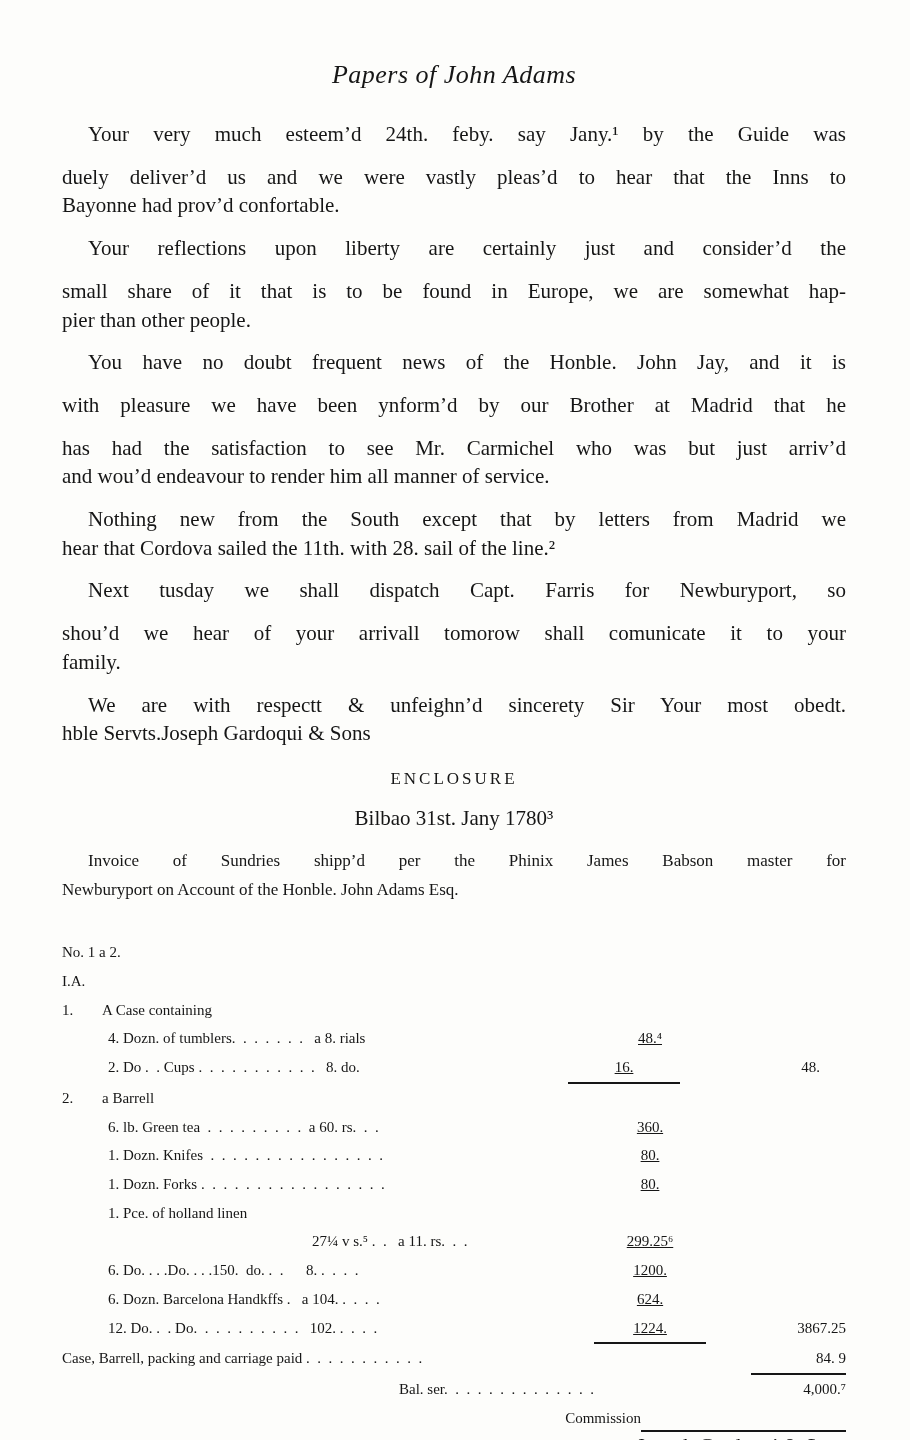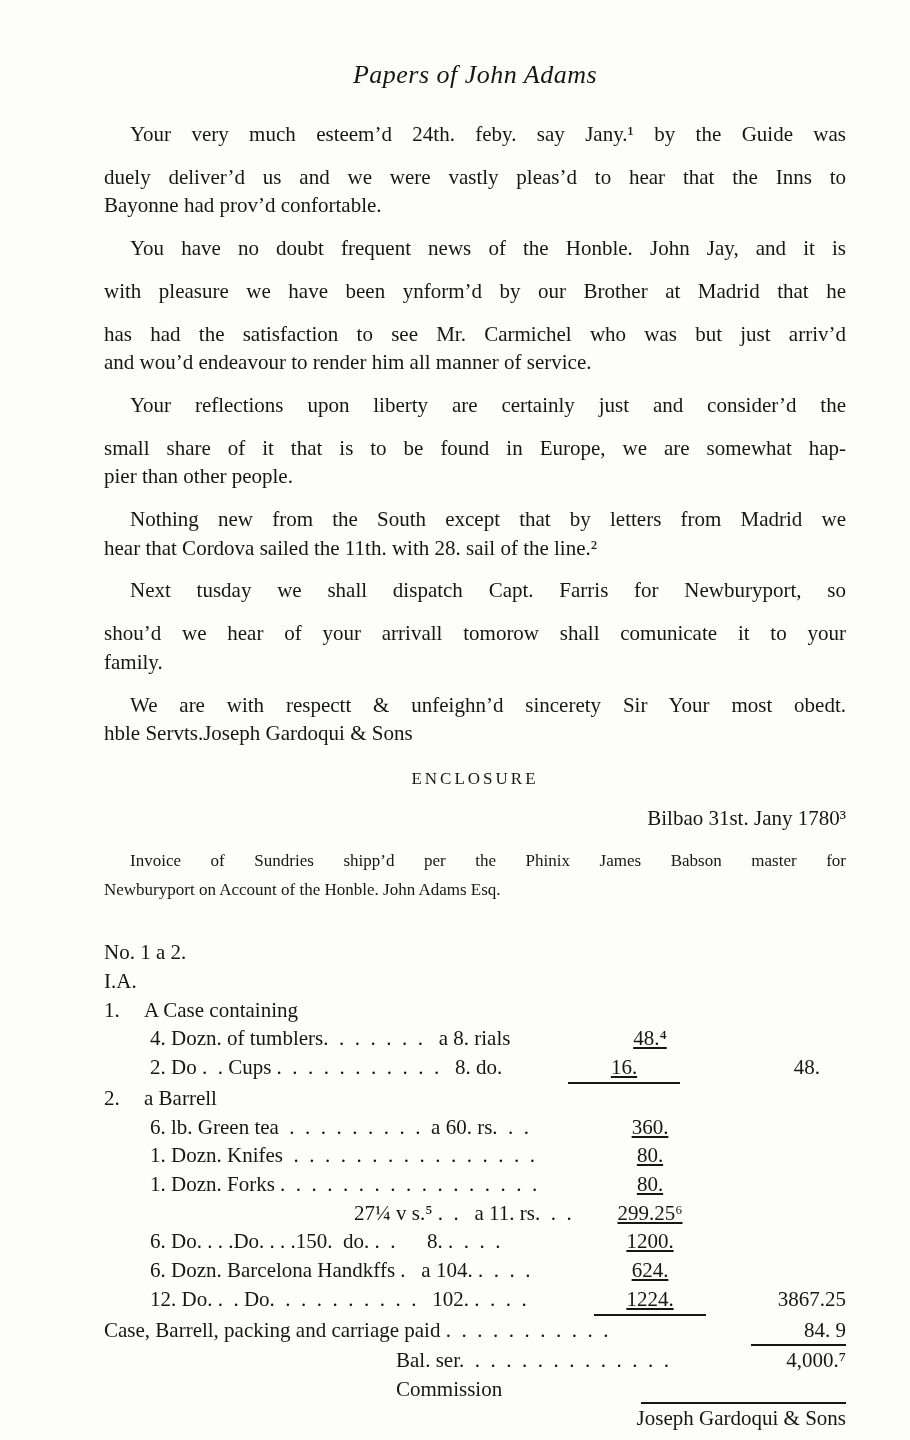--- a/index.html
+++ b/index.html
@@ -6,21 +6,21 @@
   body{
     width:910px;height:1440px;
     background:#fdfdfb;
     color:#161616;
     font-family:"Liberation Serif","DejaVu Serif",serif;
     overflow:hidden;
   }
   .page{
     box-sizing:border-box;
     width:910px;height:1080px;
-    padding:60px 64px 0 104px;
+    padding:60px 64px 0 62px;
   }
   
   .running-head{
     text-align:center;
     font-style:italic;
     font-size:26px;
     line-height:30px;
     margin-bottom:30px;
     letter-spacing:.5px;
   }
@@ -36,31 +36,31 @@
   
   .enclosure-heading{
     margin-top:16px;
     text-align:center;
     font-size:17px;
     letter-spacing:3px;
     line-height:30px;
   }
   .dateline{
     margin-top:10px;
-    text-align:right;
+    text-align:center;
     font-size:21px;line-height:29px;
   }
   .intro{font-size:17px;line-height:28.7px;}
   
-  .invoice{margin-top:34px;font-size:21px;line-height:28.7px;}
+  .invoice{margin-top:34px;font-size:15px;line-height:28.7px;}
   .inv-row{display:flex;}
   .inv-desc{flex:1 1 0;min-width:0;white-space:pre;}
   .sub .inv-desc{padding-left:46px;}
   .measure .inv-desc{padding-left:250px;}
-  .deep .inv-desc{padding-left:292px;}
+  .deep .inv-desc{padding-left:292px;text-align:right;}
   .num{display:inline-block;width:40px;}
   .inv-amt1{flex:0 0 112px;text-align:center;white-space:pre;text-decoration:underline;}
   .inv-amt2{flex:0 0 140px;text-align:right;white-space:pre;}
   .u1 .inv-amt1{border-bottom:2px solid #161616;}
   .u2 .inv-amt2{border-bottom:2px solid #161616;}
   .pay .inv-amt2{flex-basis:95px;}
   .pad2 .inv-amt2{padding-right:26px;}
   .rulerow .inv-amt1{flex-basis:0;}
   .rulerow .inv-amt2{flex-basis:205px;border-bottom:2.5px solid #161616;}
   .invoice-signature{
@@ -81,29 +81,29 @@
   <div class="running-head">Papers of John Adams</div>
 
   <div class="letter">
     <div id="letter-paragraphs">
         <div class="letter-para">
           <div class="line first jl">Your very much esteem’d 24th. feby. say Jany.¹ by the Guide was</div>
           <div class="line jl">duely deliver’d us and we were vastly pleas’d to hear that the Inns to</div>
           <div class="line">Bayonne had prov’d confortable.</div>
         </div>
         <div class="letter-para">
+          <div class="line first jl">Your reflections upon liberty are certainly just and consider’d the</div>
+          <div class="line jl">small share of it that is to be found in Europe, we are somewhat hap-</div>
+          <div class="line">pier than other people.</div>
+        </div>
+        <div class="letter-para">
           <div class="line first jl">You have no doubt frequent news of the Honble. John Jay, and it is</div>
           <div class="line jl">with pleasure we have been ynform’d by our Brother at Madrid that he</div>
           <div class="line jl">has had the satisfaction to see Mr. Carmichel who was but just arriv’d</div>
           <div class="line">and wou’d endeavour to render him all manner of service.</div>
-        </div>
-        <div class="letter-para">
-          <div class="line first jl">Your reflections upon liberty are certainly just and consider’d the</div>
-          <div class="line jl">small share of it that is to be found in Europe, we are somewhat hap-</div>
-          <div class="line">pier than other people.</div>
         </div>
         <div class="letter-para">
           <div class="line first jl">Nothing new from the South except that by letters from Madrid we</div>
           <div class="line">hear that Cordova sailed the 11th. with 28. sail of the line.²</div>
         </div>
         <div class="letter-para">
           <div class="line first jl">Next tusday we shall dispatch Capt. Farris for Newburyport, so</div>
           <div class="line jl">shou’d we hear of your arrivall tomorow shall comunicate it to your</div>
           <div class="line">family.</div>
         </div>
@@ -165,20 +165,25 @@
       <div class="inv-row sub">
         <div class="inv-desc">1. Dozn. Knifes  .  .  .  .  .  .  .  .  .  .  .  .  .  .  .  .</div>
         <div class="inv-amt1">80.</div>
         <div class="inv-amt2"></div>
       </div>
       <div class="inv-row sub">
         <div class="inv-desc">1. Dozn. Forks .  .  .  .  .  .  .  .  .  .  .  .  .  .  .  .  .</div>
         <div class="inv-amt1">80.</div>
         <div class="inv-amt2"></div>
       </div>
+      <div class="inv-row sub">
+        <div class="inv-desc">1. Pce. of holland linen</div>
+        <div class="inv-amt1"></div>
+        <div class="inv-amt2"></div>
+      </div>
       <div class="inv-row measure">
         <div class="inv-desc">27¼ v s.⁵ .  .   a 11. rs.  .  .</div>
         <div class="inv-amt1">299.25⁶</div>
         <div class="inv-amt2"></div>
       </div>
       <div class="inv-row sub">
         <div class="inv-desc">6. Do. . . .Do. . . .150.  do. .  .      8. .  .  .  .</div>
         <div class="inv-amt1">1200.</div>
         <div class="inv-amt2"></div>
       </div>

